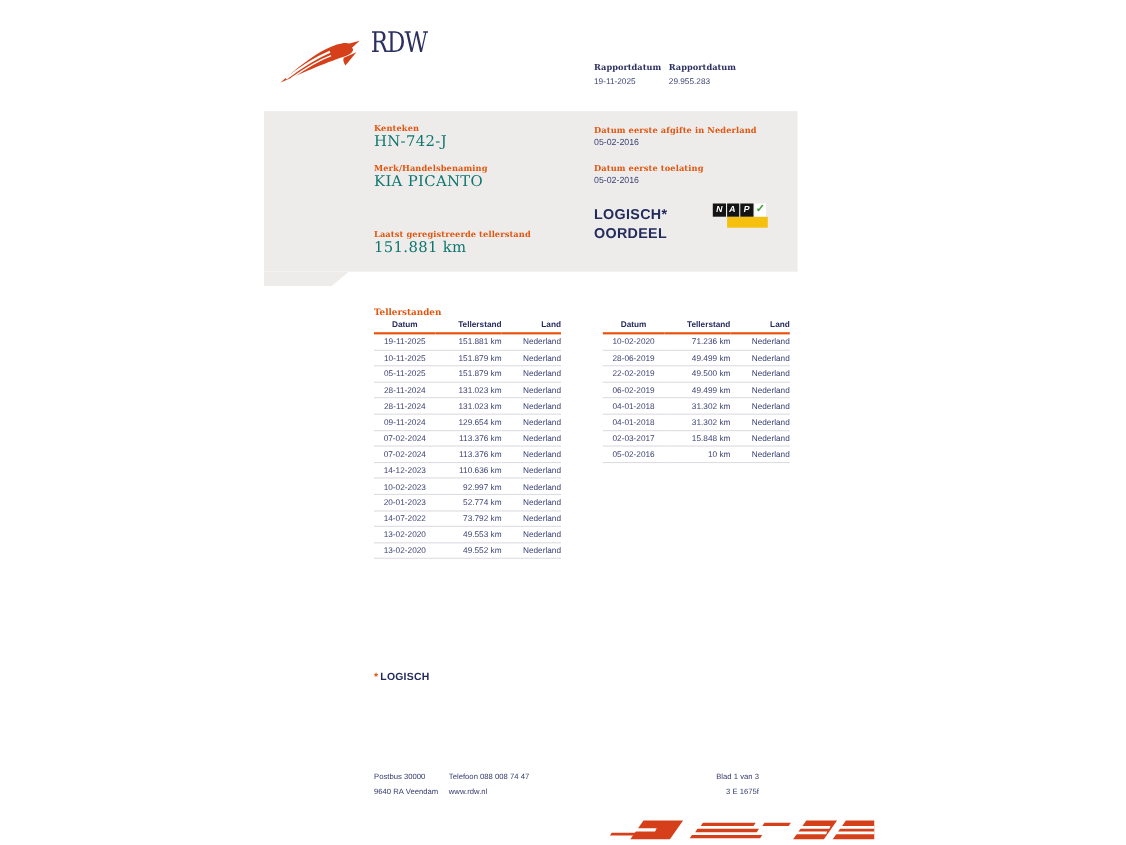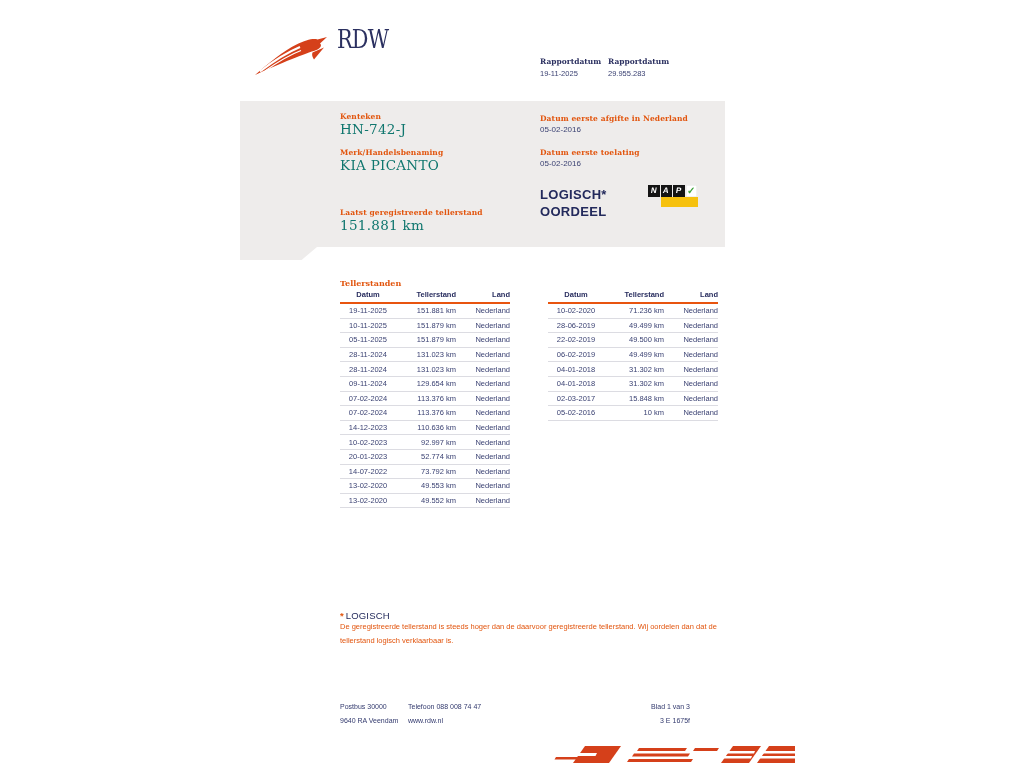--- a/index.html
+++ b/index.html
@@ -62,21 +62,21 @@
     font-size:7.5px; color:#272c5e; border-bottom:2px solid #e8540f;
     padding:0 0 3px 0; vertical-align:bottom;
   }
   .otable td {
     font-size:7.5px; color:#3b4273; height:13.6px; padding:0;
     border-bottom:1px solid #dcdce2; vertical-align:middle;
   }
   .c0 { text-align:center; } .c1 { text-align:right; } .c2 { text-align:right; }
 
   
-  .fn-title { font-size:9.5px; font-weight:normal; color:#232a5c; letter-spacing:0.2px; }
+  .fn-title { font-size:9.5px; font-weight:bold; color:#232a5c; letter-spacing:0.2px; }
   .fn-star { color:#e2550e; font-weight:bold; font-size:9.5px; margin-right:2px; }
   .fn-text { font-size:7.5px; line-height:14px; color:#e2550e; width:396px; }
 
   
   .foot { font-size:7px; line-height:14px; color:#333a6e; }
   .foot-right { text-align:right; }
 </style>
 </head>
 <body>
 
@@ -267,21 +267,20 @@
           <td class="c0">05-02-2016</td>
           <td class="c1">10 km</td>
           <td class="c2">Nederland</td>
         </tr>
       </tbody>
   </table>
 
   <div class="abs" style="left:340px; top:605px;">
     <span class="fn-star">*</span><span class="fn-title">LOGISCH</span>
   </div>
-  <div class="abs fn-text" style="left:340px; top:620px;">De geregistreerde tellerstand is steeds hoger dan de daarvoor geregistreerde tellerstand. Wij oordelen dan dat de tellerstand logisch verklaarbaar is.</div>
 
   <div class="abs foot" style="left:340px; top:700px;">
     <div>Postbus 30000</div>
     <div>9640 RA Veendam</div>
   </div>
   <div class="abs foot" style="left:408px; top:700px;">
     <div>Telefoon 088 008 74 47</div>
     <div>www.rdw.nl</div>
   </div>
   <div class="abs foot foot-right" style="right:294px; top:700px;">

